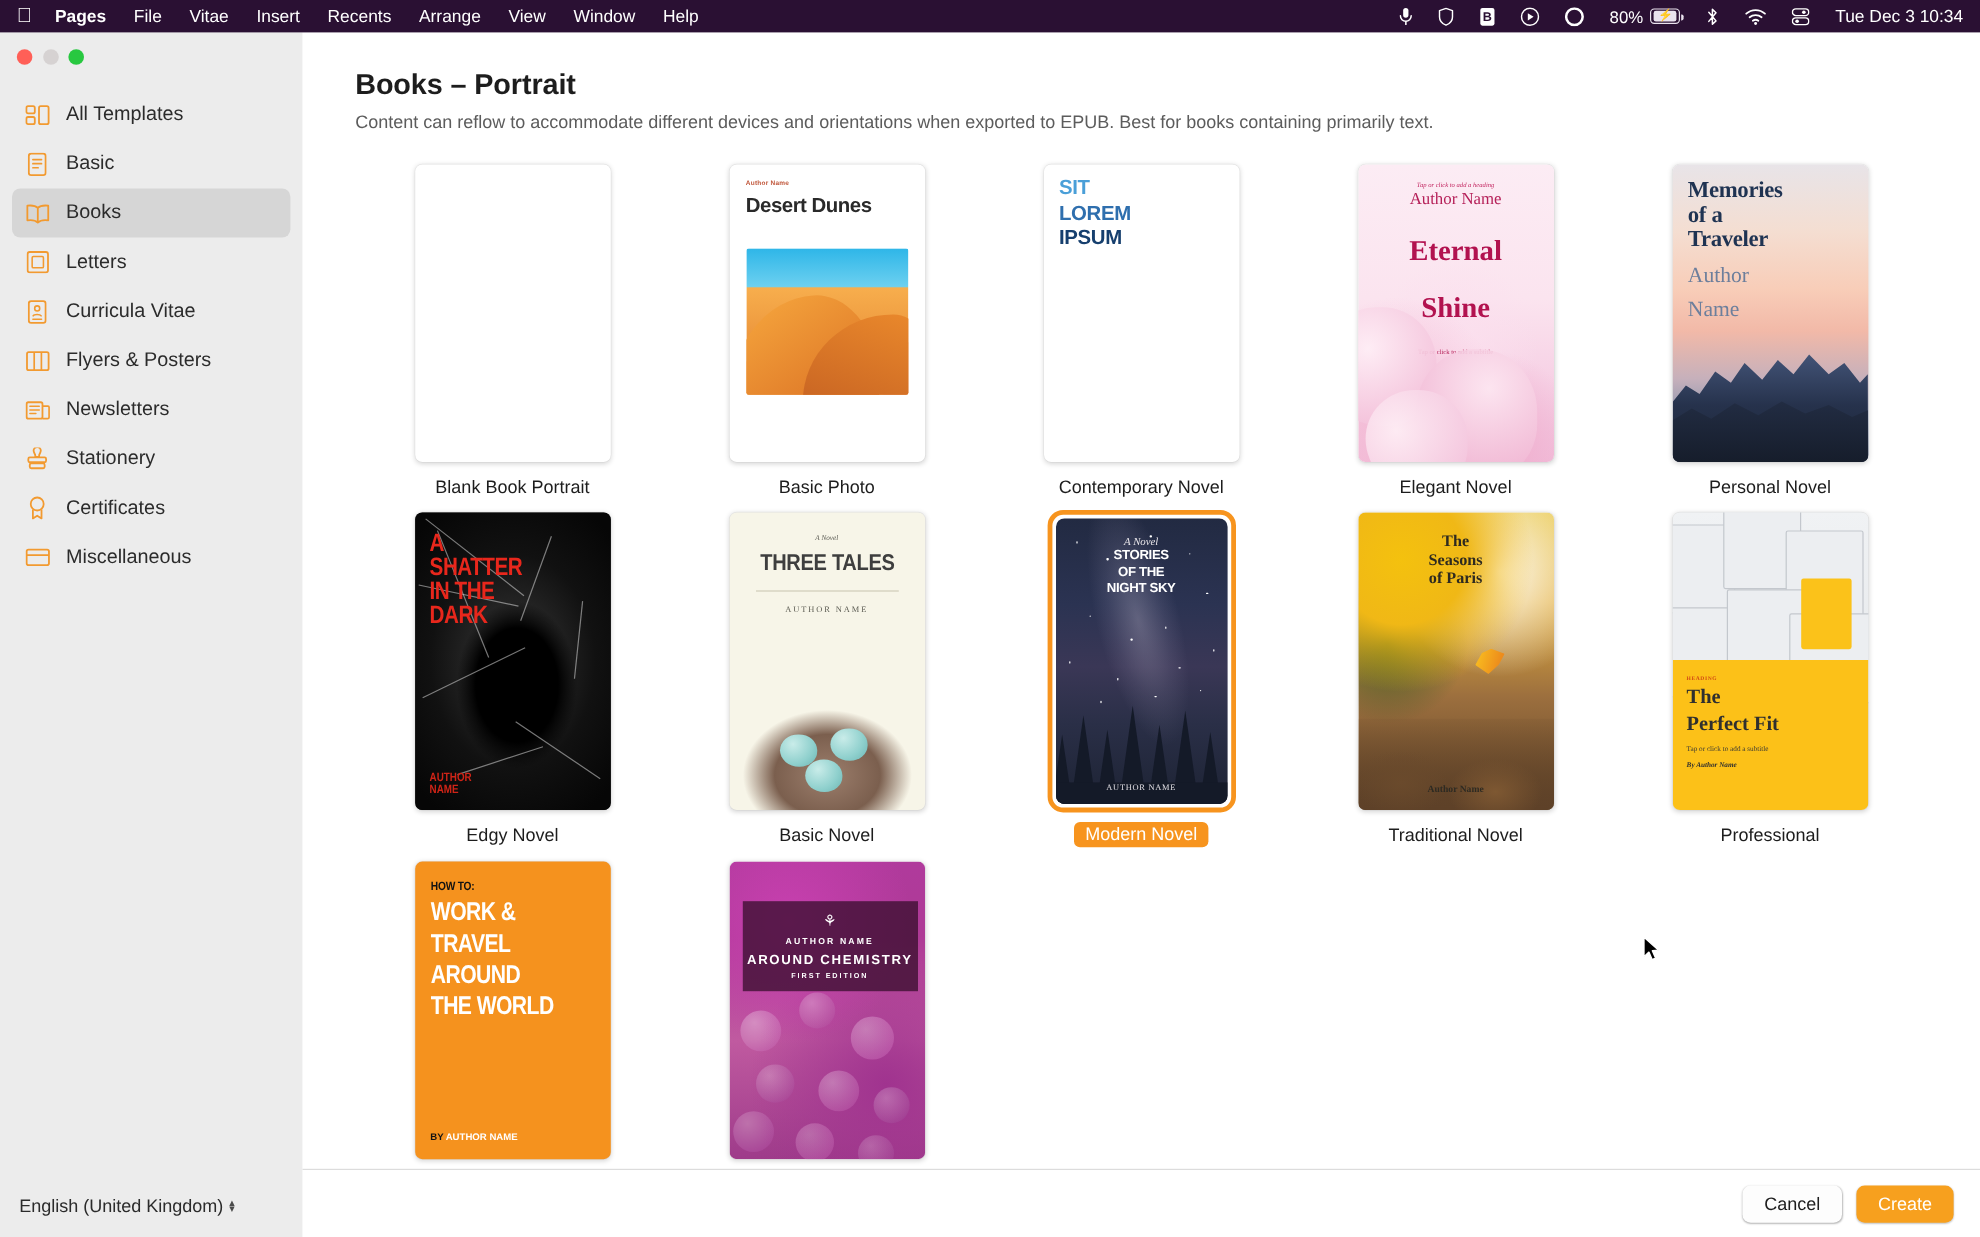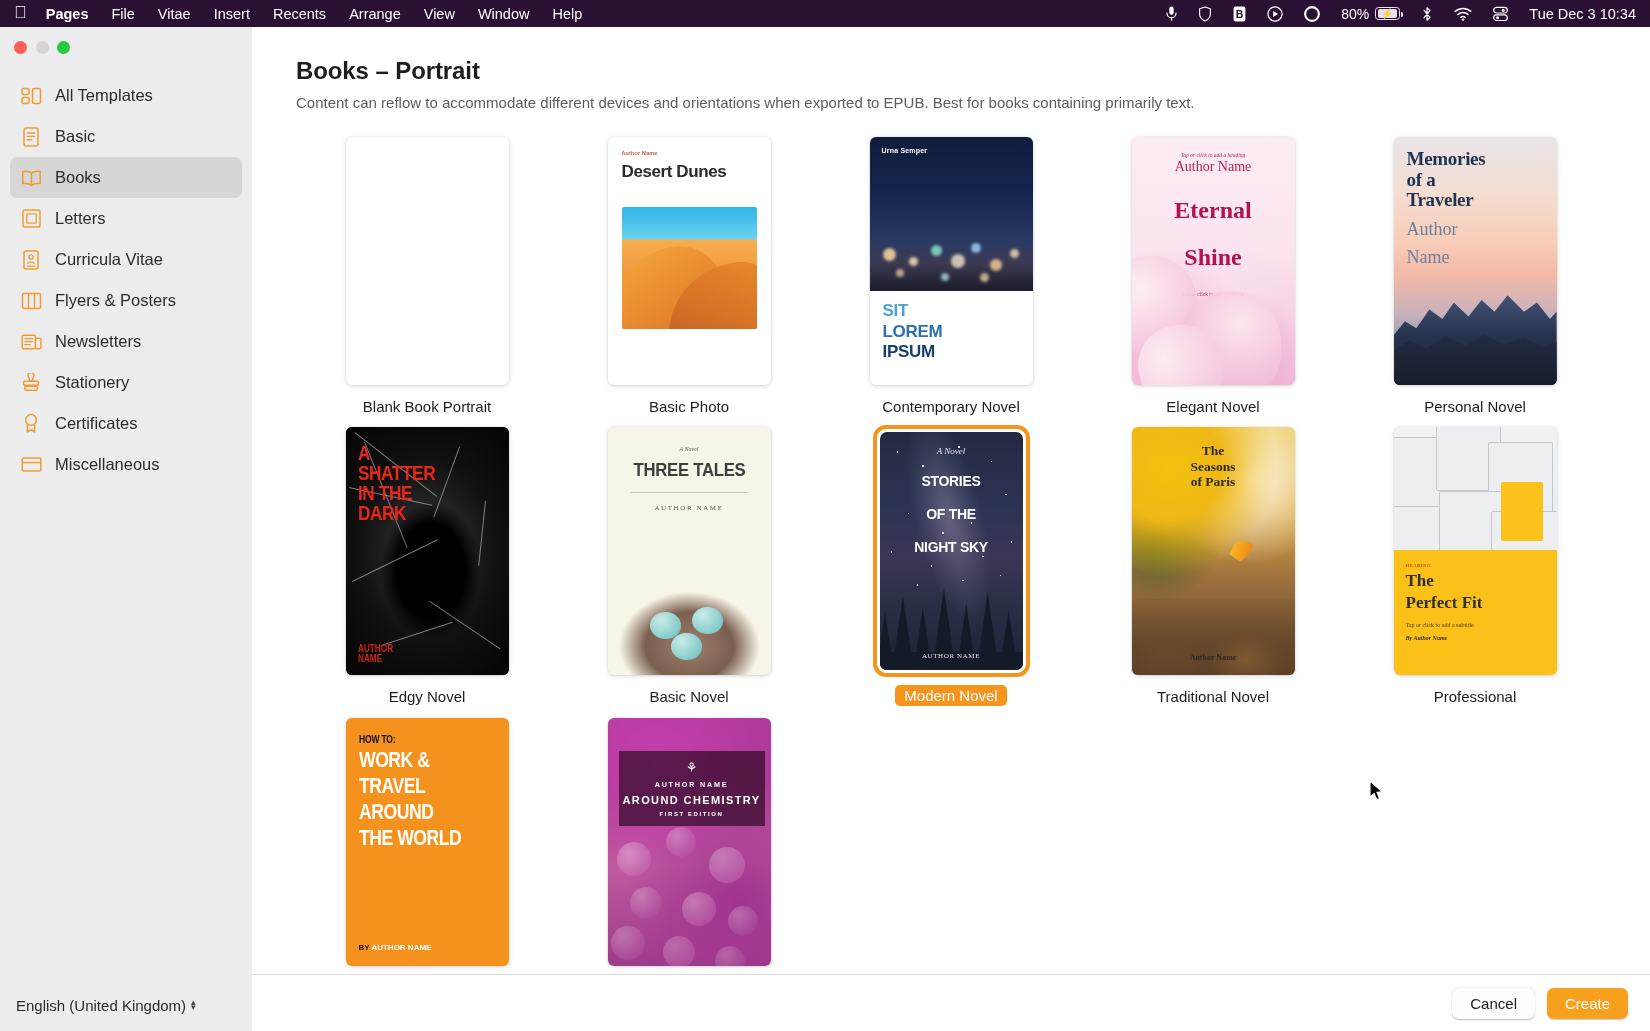--- a/index.html
+++ b/index.html
@@ -144,21 +144,21 @@
     background:linear-gradient(150deg,#f7a93f,#da6f23);
     border-radius:60% 40% 0 0 / 90% 70% 0 0; transform:rotate(-4deg);
   }
   .cv-basic .photo:after {
     content:""; position:absolute; right:-15%; top:45%; width:80%; height:60%;
     background:linear-gradient(200deg,#eb8a2c,#c96523);
     border-radius:70% 30% 0 0 / 100% 60% 0 0;
   }
 
   
-  .cv-contemp { background:#fff; display:flex; flex-direction:column; }
+  .cv-contemp { background:#fff; display:flex; flex-direction:row; }
   .cv-contemp .night {
     height:154px; position:relative; overflow:hidden;
     background:linear-gradient(#101c3d 0%, #16264f 40%, #2a3a63 68%, #3c3a52 82%, #1a1c2c 100%);
   }
   .cv-contemp .night .nm { position:absolute; top:10px; left:12px; color:#fff; font-size:7px; font-weight:bold; letter-spacing:0.2px; }
   .bokeh { position:absolute; border-radius:50%; filter:blur(1.4px); }
   .cv-contemp .txt { padding:10px 13px 0 13px; }
   .cv-contemp .l1 { font-size:17px; font-weight:bold; color:#4a9fd8; letter-spacing:-0.3px; line-height:1.22; }
   .cv-contemp .l2 { font-size:17px; font-weight:bold; color:#2f6fae; letter-spacing:-0.3px; line-height:1.22; }
   .cv-contemp .l3 { font-size:17px; font-weight:bold; color:#163f6e; letter-spacing:-0.3px; line-height:1.22; }
@@ -229,21 +229,21 @@
     background:linear-gradient(#222a42 0%, #2b3352 30%, #3a3756 52%, #2a2f47 72%, #1d2334 100%);
     position:relative; overflow:hidden; text-align:center; padding-top:14px;
   }
   .cv-modern .star { position:absolute; background:#fff; border-radius:50%; }
   .cv-modern .milky {
     position:absolute; left:-10%; top:-5%; width:120%; height:90%;
     background:radial-gradient(ellipse 28% 70% at 50% 45%, rgba(215,205,225,0.30) 0%, rgba(180,170,200,0.12) 45%, rgba(0,0,0,0) 72%);
     transform:rotate(-14deg);
   }
   .cv-modern .mn { position:relative; z-index:3; font-family:"Liberation Serif", serif; font-style:italic; font-size:9px; color:#e9e6ea; }
-  .cv-modern .mt { position:relative; z-index:3; font-size:14px; font-weight:bold; color:#fff; line-height:1.06; margin-top:18px; letter-spacing:-0.3px; }
+  .cv-modern .mt { position:relative; z-index:3; font-size:11px; font-weight:bold; color:#fff; line-height:1.06; margin-top:2px; letter-spacing:-0.3px; }
   .cv-modern .ma { position:absolute; bottom:10px; left:0; right:0; z-index:3; font-family:"Liberation Serif", serif; font-size:7px; letter-spacing:0.6px; color:#e4e1e6; }
   .cv-modern .trees {
     position:absolute; left:0; right:0; bottom:0; height:92px; z-index:2;
   }
   .tree { position:absolute; bottom:0; background:#141a28; }
 
   
   .cv-trad {
     background:
       radial-gradient(circle at 22% 16%, #f4c10e 0%, #f0b816 22%, rgba(240,184,22,0) 45%),

